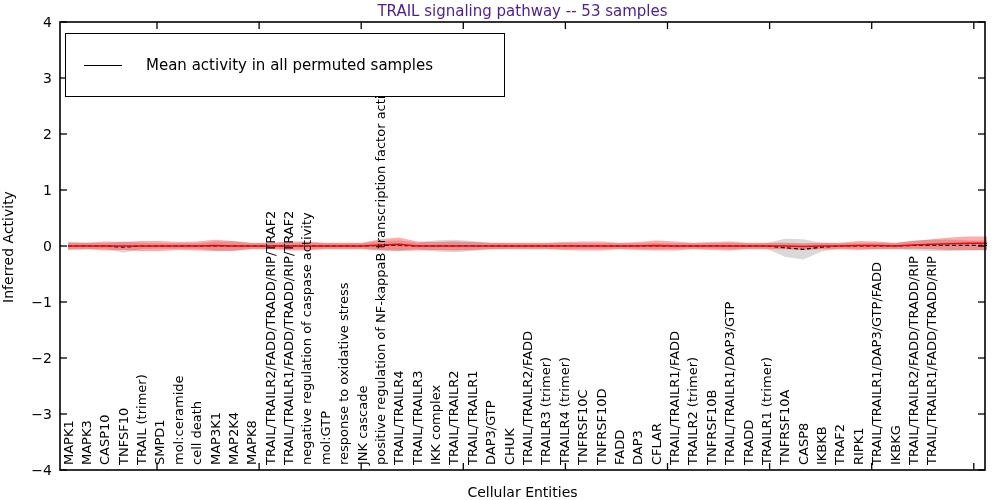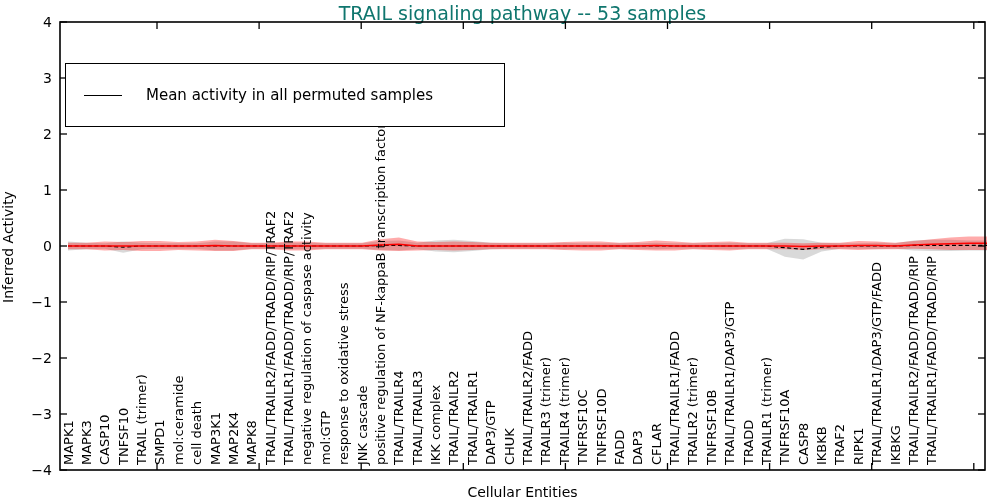--- a/index.html
+++ b/index.html
@@ -2,36 +2,35 @@
 <html><head>
 <meta charset="utf-8">
 <style>
   html,body{margin:0;padding:0;background:#ffffff;}
   .figure{
     position:relative;width:1000px;height:500px;background:#ffffff;
     font-family:"DejaVu Sans","Liberation Sans",sans-serif;color:#000;overflow:hidden;
   }
   .chart-title{
     position:absolute;left:60px;top:2px;width:925px;text-align:center;
-    font-size:19px;color:#0f766e;
+    font-size:15px;color:#4c1d95;
   }
   .y-axis-title{
     position:absolute;left:-152px;top:239px;width:320px;text-align:center;
     font-size:14px;transform:rotate(-90deg);
   }
   .x-axis-title{
     position:absolute;left:60px;top:484px;width:925px;text-align:center;
     font-size:14px;
   }
   .legend{
     position:absolute;left:65px;top:33px;width:440px;height:64px;
     background:#ffffff;border:1.6px solid #000;box-sizing:border-box;
     display:flex;flex-direction:column;justify-content:space-around;padding:4px 0;
     z-index:5;
-    margin-top:30px;
   }
   .legend-entry{display:flex;align-items:center;gap:24px;padding-left:18px;}
   .legend-line{width:38px;height:0;border-top:1.6px solid #000;flex:0 0 auto;}
   .legend-label{font-size:15px;white-space:nowrap;}
   svg{position:absolute;left:0;top:0;}
   text{font-family:"DejaVu Sans","Liberation Sans",sans-serif;}
 </style>
 </head>
 <body>
 

